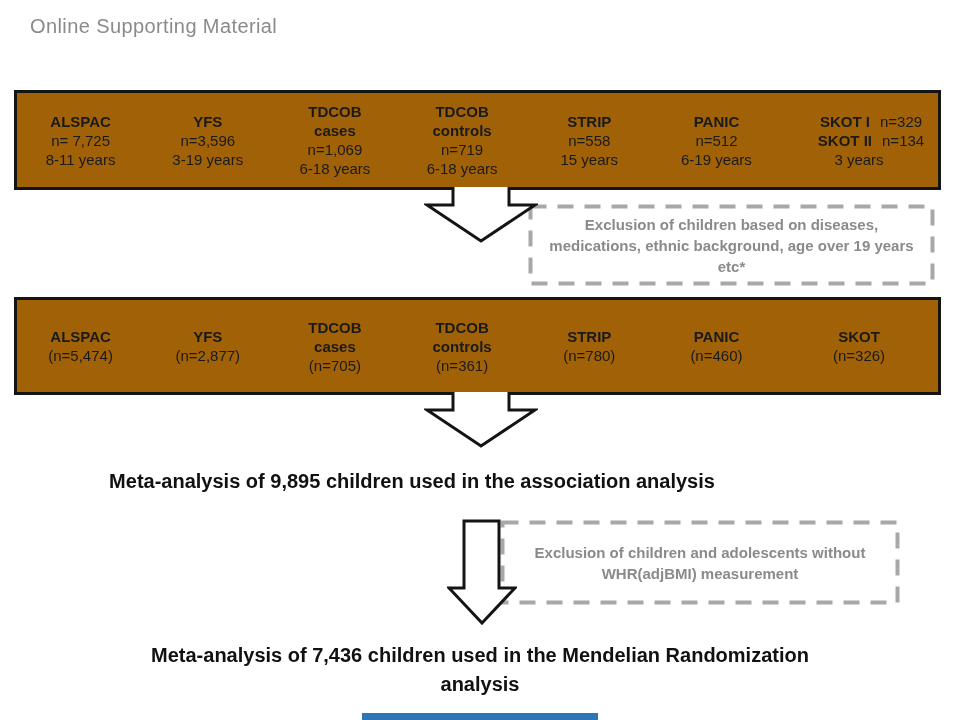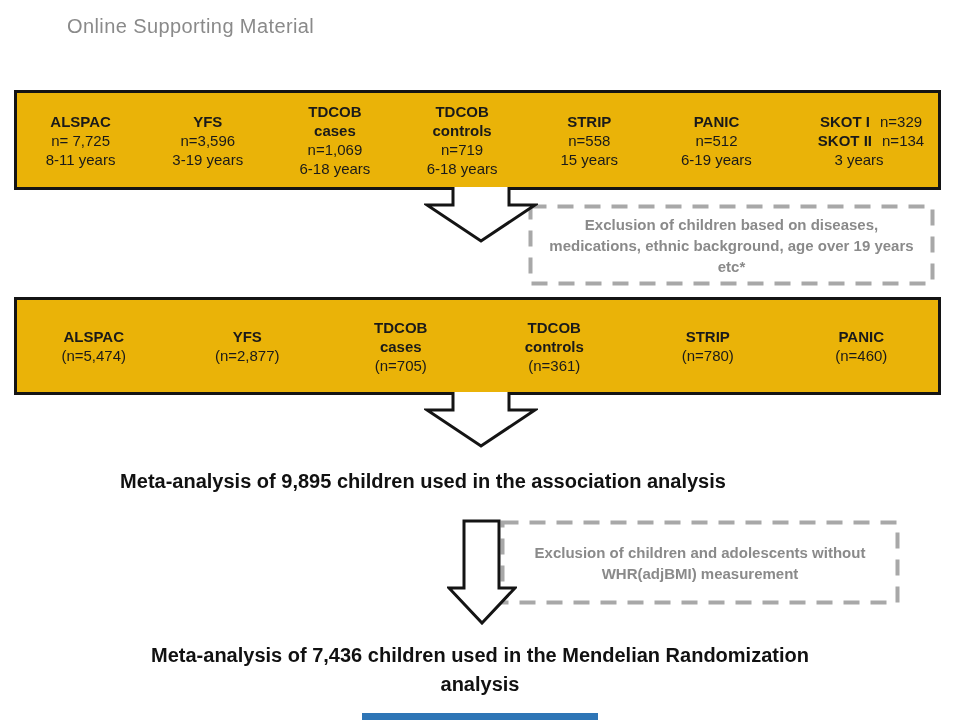--- a/index.html
+++ b/index.html
@@ -8,26 +8,25 @@
     background:#ffffff;
     font-family:"Liberation Sans", sans-serif;
     position:relative;
     overflow:hidden;
     color:#1a1a1a;
   }
   .page-title {
     position:absolute; left:30px; top:15px;
     font-size:20px; font-weight:400; letter-spacing:0.4px;
     color:var(--gray-text,#8a8a8a);
-    margin-left:37px;
   }
   .flowbox {
     position:absolute; left:14px; width:927px;
     border:3px solid var(--ink,#141414);
-    background:#eab308; box-sizing:border-box;
+    background:#a16207; box-sizing:border-box;
     display:flex; z-index:1;
   }
   .box1 { top:90px;  height:100px; }
   .box2 { top:297px; height:98px;  }
   .cell {
     flex:1; display:flex; flex-direction:column;
     align-items:center; justify-content:center;
     text-align:center; font-size:15px; line-height:19px;
     padding:2px 2px; box-sizing:border-box;
   }
@@ -45,21 +44,21 @@
     text-align:center; padding:6px 20px; box-sizing:border-box;
     font-weight:700; font-size:15px; line-height:21px;
     color:var(--gray-text,#8a8a8a);
   }
   .meta-text {
     position:absolute; text-align:center;
     font-weight:700; color:#111;
     font-size:20px; line-height:29px;
     white-space:pre-line;
   }
-  .meta1 { left:11px; width:824px; top:467px; }
+  .meta1 { left:0; width:824px; top:467px; }
   .meta2 { left:60px; width:840px; top:641px;text-align:center; }
   .footer-bar {
     position:absolute; left:362px; top:713px;
     width:236px; height:7px;
     background:var(--accent-blue,#2E75B6);
   }
   .arrow-path { fill:#ffffff; stroke:var(--ink,#141414); stroke-width:3; stroke-linejoin:miter; }
 </style>
 </head>
 <body>
@@ -143,20 +142,24 @@
     <div class="cval">(n=361)</div>
   </div>
   <div class="cell">
     <div class="cname">STRIP</div>
     <div class="cval">(n=780)</div>
   </div>
   <div class="cell">
     <div class="cname">PANIC</div>
     <div class="cval">(n=460)</div>
   </div>
+  <div class="cell skot-cell">
+    <div class="cname">SKOT</div>
+    <div class="cval">(n=326)</div>
+  </div>
 </div>
 
 <svg class="block-arrow" style="left:424px; top:392px;" width="114" height="57" viewBox="0 0 114 57">
   <path class="arrow-path" d="M29,0 L29,18 L3,18 L57,54 L111,18 L85,18 L85,0"></path>
 </svg>
 
 <div class="meta-text meta1">Meta-analysis of 9,895 children used in the association analysis</div>
 
 <svg class="block-arrow" style="left:447px; top:519px;" width="70" height="106" viewBox="0 0 70 106">
   <path class="arrow-path" d="M17,2 L52,2 L52,69 L68,69 L35,104 L2,69 L17,69 Z"></path>

